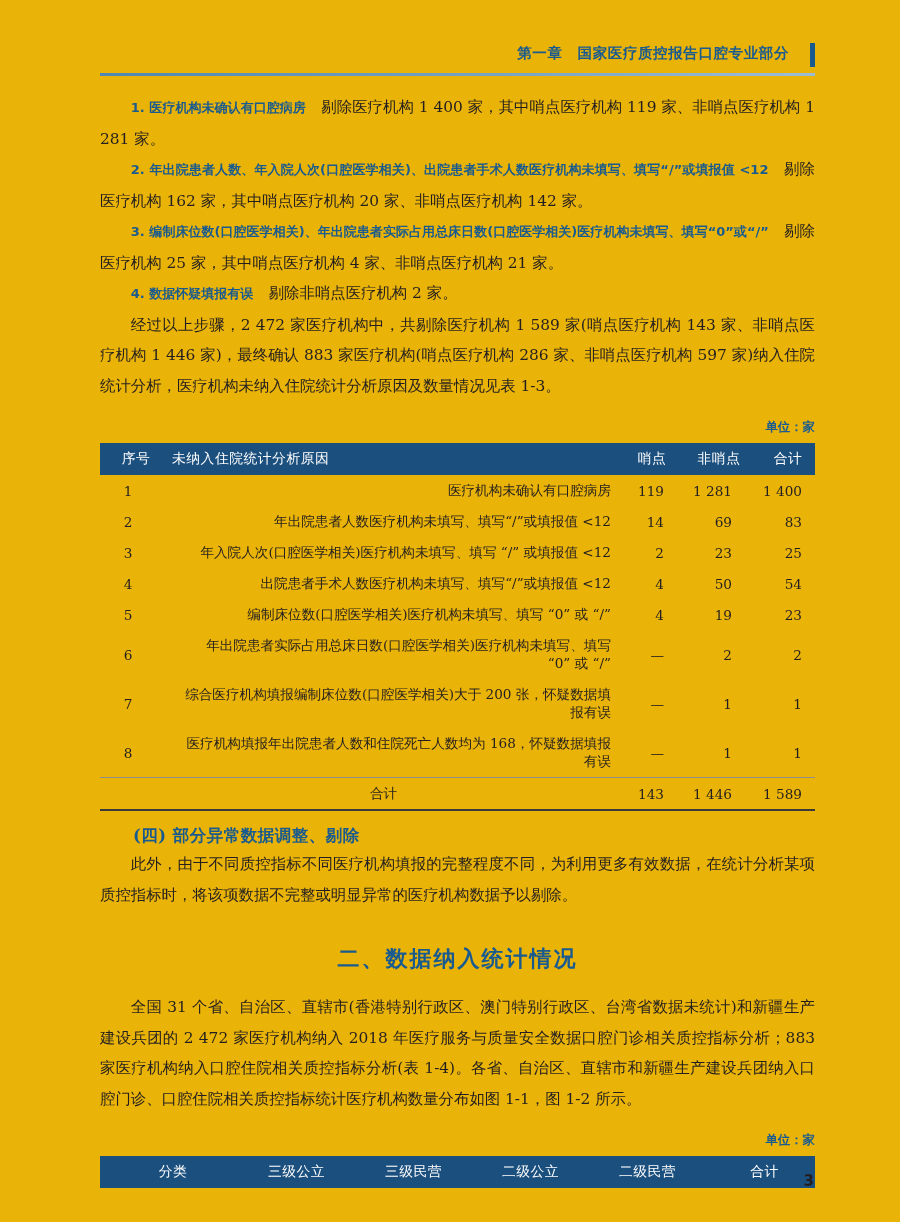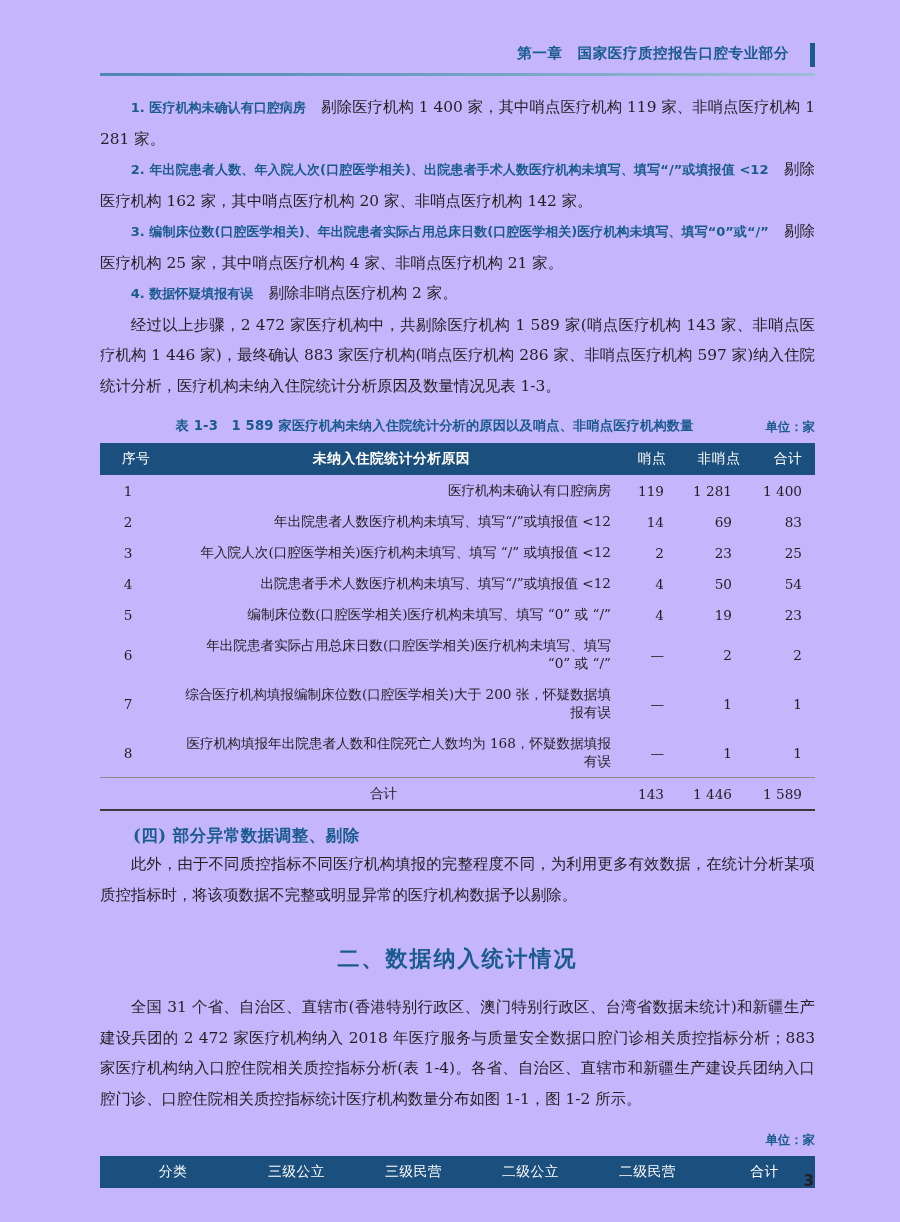--- a/index.html
+++ b/index.html
@@ -8,21 +8,21 @@
     background: #ffffff;
   }
   body {
     font-family: "DejaVu Serif", "Liberation Serif", serif;
     color: #231f20;
   }
   .page {
     position: relative;
     width: 900px;
     height: 1222px;
-    background: #c4b5fd;
+    background: #eab308;
     overflow: hidden;
   }
 
   
   .header {
     position: absolute;
     left: 100px;
     top: 44px;
     width: 715px;
     height: 34px;
@@ -145,21 +145,21 @@
   }
   .t3 col.c-no     { width: 56px; }
   .t3 col.c-reason { width: 455px; }
   .t3 col.c-sen    { width: 66px; }
   .t3 col.c-non    { width: 68px; }
   .t3 col.c-sum    { width: 70px; }
 
   .t3 td.no      { text-align: center; }
   .t3 td.reason  { text-align: right; padding-left: 28px; }
   .t3 td.n       { text-align: right; padding-right: 13px; }
-  .t3 th.reason-h{ text-align: center; font-weight: bold; }
+  .t3 th.reason-h{ text-align: left; }
 
   .t3 tr.total td {
     border-top: 1px solid #8d8d8d;
   }
   .t3 td.total-label {
     text-align: center;
   }
   .t3 tbody tr.last-body td { }
   .table-bottom-rule {
     width: 715px;
@@ -202,21 +202,20 @@
     <p class="para"><span class="lead">2. 年出院患者人数、年入院人次(口腔医学相关)、出院患者手术人数医疗机构未填写、填写“/”或填报值 &lt;12</span><span>　剔除医疗机构 162 家，其中哨点医疗机构 20 家、非哨点医疗机构 142 家。</span></p>
 
     <p class="para"><span class="lead">3. 编制床位数(口腔医学相关)、年出院患者实际占用总床日数(口腔医学相关)医疗机构未填写、填写“0”或“/”</span><span>　剔除医疗机构 25 家，其中哨点医疗机构 4 家、非哨点医疗机构 21 家。</span></p>
 
     <p class="para"><span class="lead">4. 数据怀疑填报有误</span><span>　剔除非哨点医疗机构 2 家。</span></p>
 
     <p class="para">经过以上步骤，2 472 家医疗机构中，共剔除医疗机构 1 589 家(哨点医疗机构 143 家、非哨点医疗机构 1 446 家)，最终确认 883 家医疗机构(哨点医疗机构 286 家、非哨点医疗机构 597 家)纳入住院统计分析，医疗机构未纳入住院统计分析原因及数量情况见表 1-3。</p>
 
     <div class="table-block">
       <div class="table-caption-row">
-        <div class="table-caption">表 1-3　1 589 家医疗机构未纳入住院统计分析的原因以及哨点、非哨点医疗机构数量</div>
         <div class="table-unit">单位：家</div>
       </div>
       <table class="doc-table t3">
         <colgroup>
           <col class="c-no">
             <col class="c-reason">
             <col class="c-sen">
             <col class="c-non">
             <col class="c-sum">
         </colgroup>

